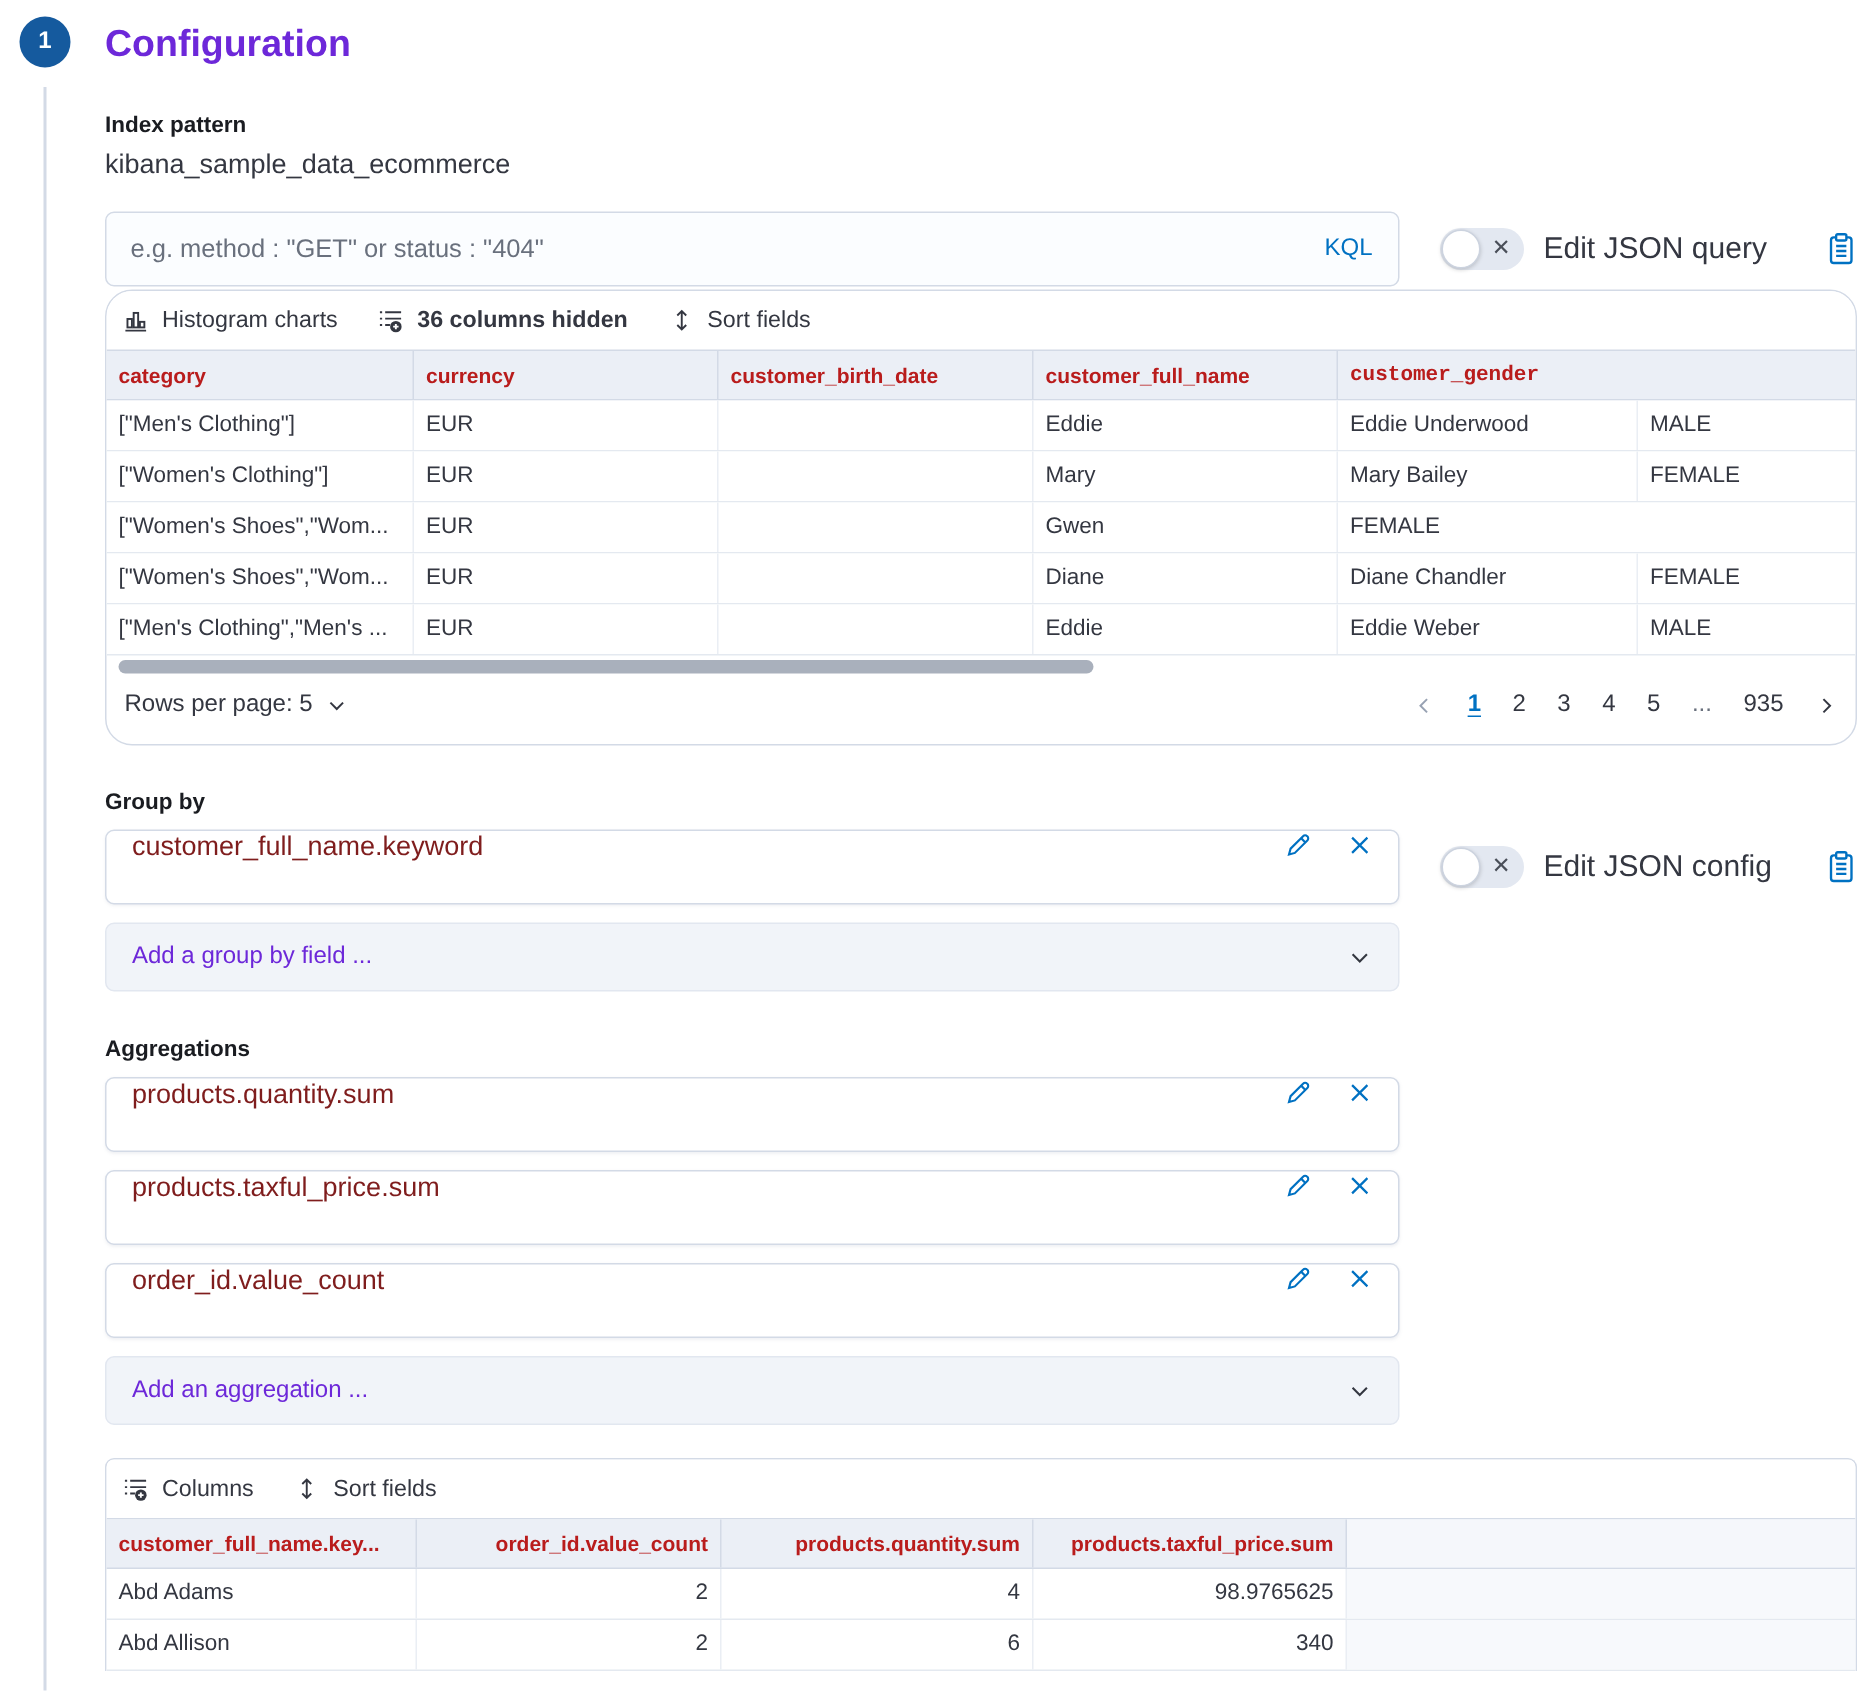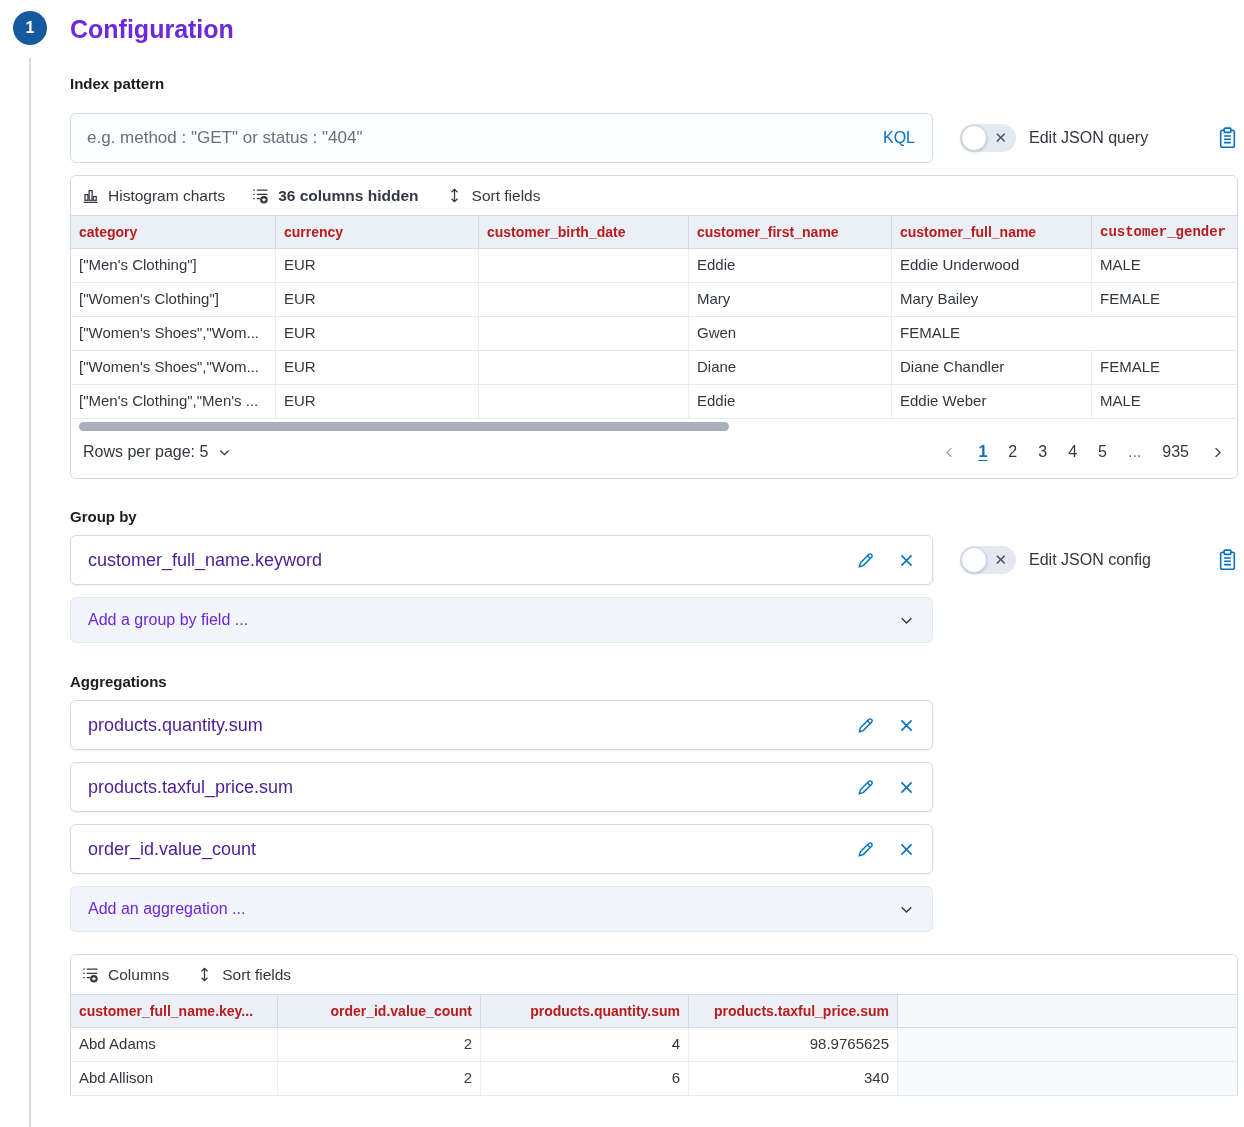--- a/index.html
+++ b/index.html
@@ -24,24 +24,24 @@
     color:#343741; padding:0 16px; font-family:inherit; }
   .query-input::placeholder { color:#69707d; opacity:1; }
   .kql { color:#0071c2; font-size:16px; font-weight:500; padding:0 17px; cursor:pointer; }
 
   .switch-group { margin-left:27px; display:flex; align-items:center; gap:13px; }
   .switch { width:56px; height:28px; border-radius:14px; background:#e3e8f1; position:relative; cursor:pointer; flex:none; }
   .switch .knob { position:absolute; left:1px; top:1px; width:26px; height:26px; border-radius:50%;
     background:#fff; border:1px solid #ccd3df; box-shadow:0 1px 3px rgba(0,0,0,.18); }
   .switch .xmark { position:absolute; right:9px; top:50%; transform:translateY(-52%);
     color:#4a4f59; font-size:15px; line-height:1; }
-  .switch-label { font-size:16px; color:#343741; white-space:nowrap; }
+  .switch-label { font-size:20px; color:#343741; white-space:nowrap; }
   .copy-btn { margin-left:auto; cursor:pointer; display:flex; }
 
-  .panel { margin-top:12px; border:1px solid #d3dae6; border-radius:6px; overflow:hidden; background:#fff; }
+  .panel { margin-top:2px; border:1px solid #d3dae6; border-radius:18px; overflow:hidden; background:#fff; }
   .grid-toolbar { height:40px; display:flex; align-items:center; gap:27px; padding:0 11px;
     border-bottom:1px solid #d3dae6; background:#fff; }
   .toolbar-btn { display:flex; align-items:center; gap:9px; font-size:15.5px; color:#343741; cursor:pointer; }
   .toolbar-btn.bold { font-weight:700; }
 
   .grid-header { display:grid; background:#ebeff6; border-bottom:1px solid #d3dae6; }
   .hcell { padding:8px 8px; font-size:14px; font-weight:700; color:#b91c1c;
     border-right:1px solid #d3dae6; white-space:nowrap; overflow:hidden; }
   .hcell:last-child { border-right:none;font-family:Liberation Mono, monospace; }
   .grid-row { display:grid; border-bottom:1px solid #e4e9f0; background:#fff; }
@@ -57,21 +57,21 @@
   .rows-per-page { display:flex; align-items:center; gap:9px; font-size:16px; cursor:pointer; }
   .pages { margin-left:auto; display:flex; align-items:center; gap:21px; font-size:16px; }
   .page-num { color:#343741; cursor:pointer; }
   .page-num.active { color:#0071c2; font-weight:700; text-decoration:underline; text-underline-offset:3px; }
   .page-ellipsis { color:#69707d; }
   .pg-chevron { display:flex; cursor:pointer; }
 
   .section-label.groupby { margin-top:29px; }
   .section-label.aggs { margin-top:30px; }
   .field-card { width:863px; height:50px; border:1px solid #d3dae6; border-radius:6px; background:#fff;
-    display:flex; align-items:center; padding:0 17px; font-size:18px; color:#4c1d95;
+    display:flex; align-items:flex-start; padding:0 17px; font-size:18px; color:#7f1d1d;
     box-shadow:0 1px 2px rgba(152,162,179,.15); }
   .card-actions { margin-left:auto; display:flex; align-items:center; gap:23px; }
   .icon-btn { display:flex; cursor:pointer; }
   .select-box { width:863px; height:46px; margin-top:12px; border:1px solid #e2e7f0; border-radius:6px;
     background:#f1f4f9; display:flex; align-items:center; padding:0 17px; cursor:pointer; }
   .select-placeholder { font-size:16px; color:#6d28d9; }
   .select-box .chev { margin-left:auto; display:flex; }
   .mt10 { margin-top:10px; }
   .agg-card { margin-bottom:12px; }
 
@@ -89,20 +89,21 @@
 <div class="connector"></div>
 <div class="step-circle">
   <span>1</span>
 </div>
 <div class="page-title">Configuration</div>
 
 <div class="content">
 
   <div class="ip-block">
     <div class="ip-label">Index pattern</div>
+    <div class="ip-value">kibana_sample_data_ecommerce</div>
   </div>
 
   <div class="flex-row query-row">
     <div class="query-input-wrap">
       <input class="query-input" type="text" placeholder="e.g. method : &quot;GET&quot; or status : &quot;404&quot;" style="">
       <span class="kql">KQL</span>
     </div>
     <div class="switch-group">
       <span class="switch">
         <span class="knob"></span>
@@ -153,21 +154,20 @@
           </svg>
         </span>
         <span>Sort fields</span>
       </span>
     </div>
 
     <div class="grid-header src-cols">
       <div class="hcell">category</div>
       <div class="hcell">currency</div>
       <div class="hcell">customer_birth_date</div>
-      <div class="hcell">customer_first_name</div>
       <div class="hcell">customer_full_name</div>
       <div class="hcell">customer_gender</div>
     </div>
 
     <div class="grid-row src-cols">
       <div class="cell">["Men's Clothing"]</div>
       <div class="cell">EUR</div>
       <div class="cell"></div>
       <div class="cell">Eddie</div>
       <div class="cell">Eddie Underwood</div>

